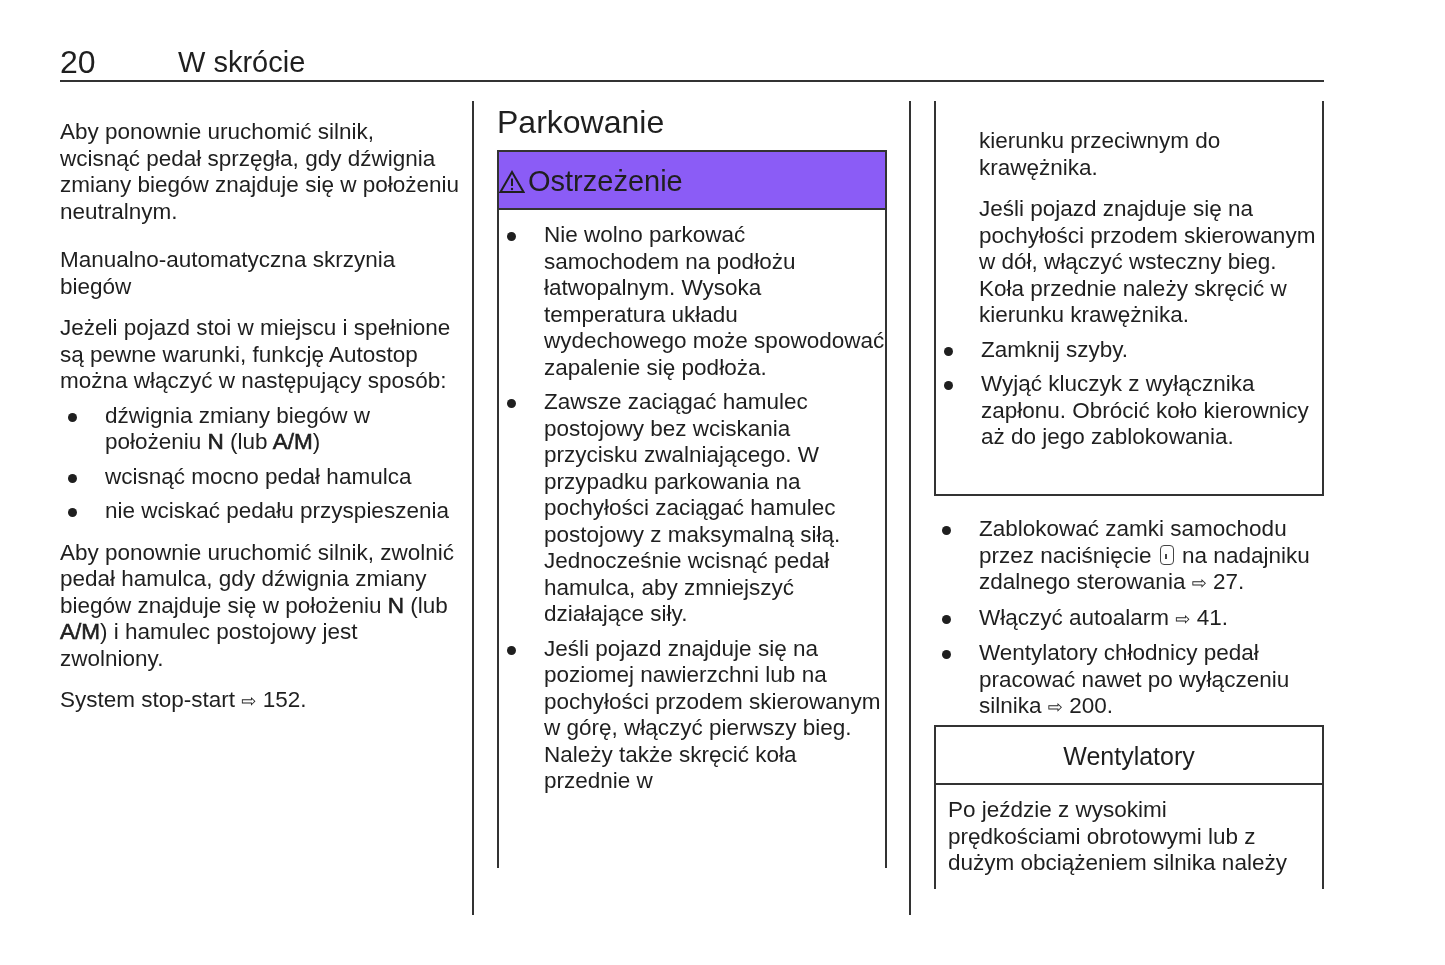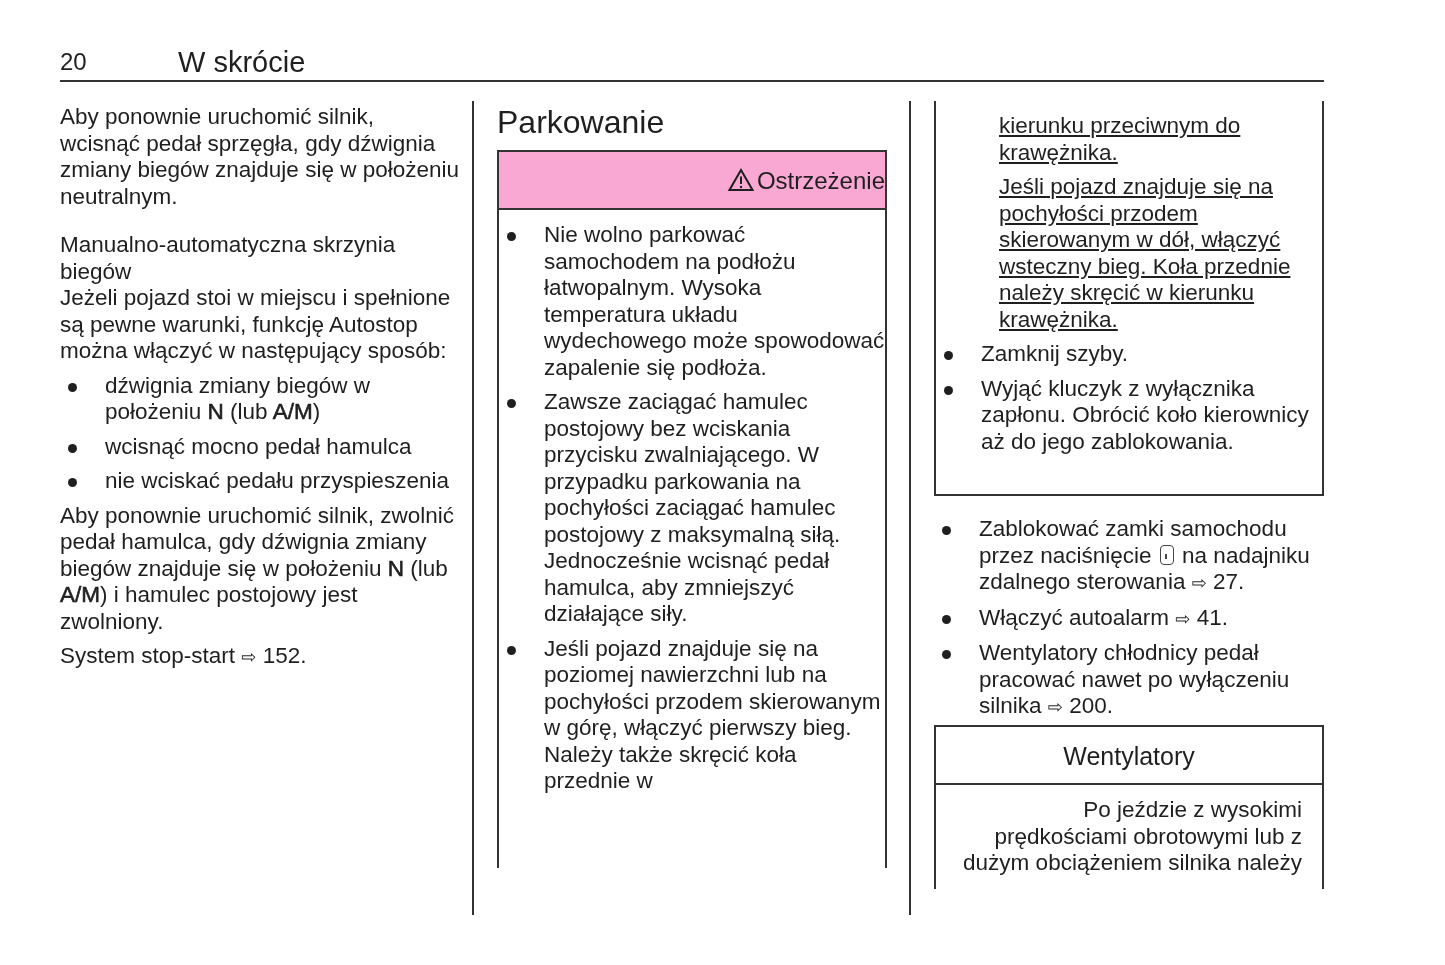--- a/index.html
+++ b/index.html
@@ -1,44 +1,44 @@
 <!DOCTYPE html>
 <html><head>
 <meta charset="utf-8">
 <style>
   html, body { margin:0; padding:0; background:#ffffff; }
   body { width:1445px; height:965px; position:relative; overflow:hidden;
          font-family:"Liberation Sans", sans-serif; color:#1f1f1f; }
   .abs { position:absolute; }
   .header { left:60px; top:44px; width:1264px; height:36px; border-bottom:2px solid #333; }
-  .pageno { position:absolute; left:0; top:0; font-size:24px; line-height:36px; }
+  .pageno { position:absolute; left:0; top:0; font-size:32px; line-height:36px; }
   .chapter { position:absolute; left:118px; top:0; font-size:29px; line-height:36px; }
   .col { position:absolute; font-size:22.5px; line-height:26.5px; }
-  .p { margin:0 0 8px 0; }
+  .p { margin:15px 0 8px 0; }
   .h3 { margin:0; font-size:22.5px; }
   .vline { position:absolute; width:2px; background:#333; }
   ul.bl { list-style:none; margin:0; padding:0; }
   ul.bl li { position:relative; padding-left:45px; margin-bottom:8px; }
   ul.bl li .bullet { position:absolute; left:8px; top:10px; width:9px; height:9px; border-radius:50%; background:#1f1f1f; }
   .b { font-weight:normal; -webkit-text-stroke:0.6px #1f1f1f; }
   .section-title { font-size:32px; line-height:40px; margin:0; }
   .warnbox { position:absolute; left:497px; top:150px; width:386px; height:716px;
              border-left:2px solid #333; border-right:2px solid #333; border-top:2px solid #333; }
-  .warnhead { height:56px; background:#f9a8d4; border-bottom:2px solid #333; text-align:right;
-              font-size:24px; line-height:58px; }
+  .warnhead { height:56px; background:#8b5cf6; border-bottom:2px solid #333; text-align:left;
+              font-size:29px; line-height:58px; }
   .warnbody { padding:12px 0 0 0; font-size:22.5px; line-height:26.5px; }
   .warnbody ul.bl li { }
   .contbox { position:absolute; left:934px; top:101px; width:386px; height:393px;
              border-left:2px solid #333; border-right:2px solid #333; border-bottom:2px solid #333; }
   .contbody { padding:12px 0 0 0; font-size:22.5px; line-height:26.5px; }
-  .contbody .p { padding-left:63px;text-decoration:underline; }
+  .contbody .p { padding-left:43px; }
   .cautionbox { position:absolute; left:934px; top:725px; width:386px; height:162px;
                 border-left:2px solid #333; border-right:2px solid #333; border-top:2px solid #333; }
   .cauthead { height:56px; border-bottom:2px solid #333; text-align:center; font-size:25px; line-height:58px; }
-  .cautbody { padding:12px 20px 0 12px; font-size:22.5px; line-height:26.5px;text-align:right; }
+  .cautbody { padding:12px 20px 0 12px; font-size:22.5px; line-height:26.5px; }
   .xref { display:inline-block; font-size:18px; }
   .lockicon { display:inline-block; width:12px; height:18px; border:1.5px solid #444; border-radius:4px; vertical-align:-2px; margin:0 2px; position:relative; }
   .lockicon::after { content:""; position:absolute; left:4px; top:8px; width:2px; height:5px; background:#444; }
   .warn-icon { display:inline-block; vertical-align:-3px; margin-right:3px; }
 </style>
 </head>
 <body>
 
 <div class="abs header">
   <span class="pageno">20</span>

